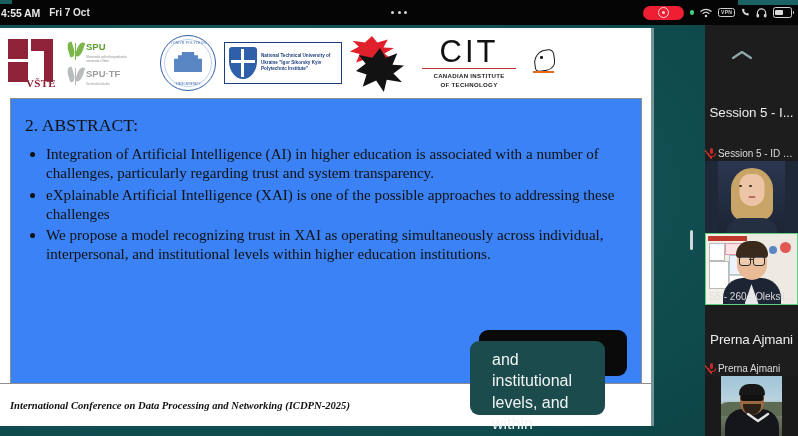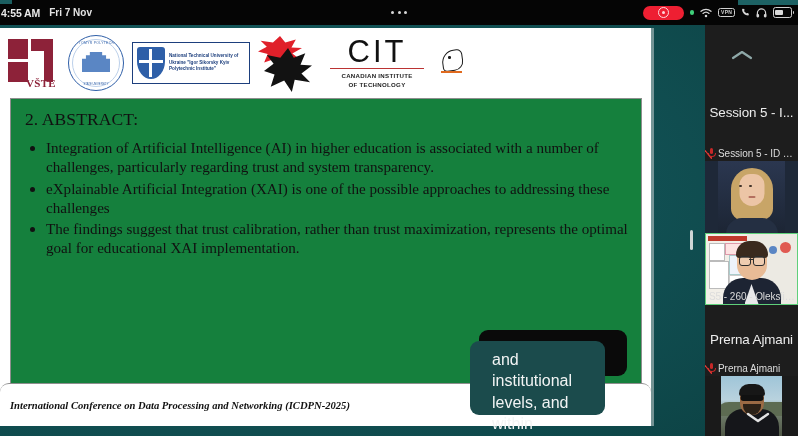--- a/index.html
+++ b/index.html
@@ -107,42 +107,42 @@
   .uni-t2{font-size:7.2px;font-weight:700;color:#1a1a1a;font-family:"Liberation Serif",serif;}
   .logo-spr{flex:0 0 auto;display:flex;align-items:center;gap:5px;}
   .spr-horse{width:24px;height:28px;position:relative;}
   .spr-h{position:absolute;left:2px;top:1px;width:19px;height:19px;border:1.5px solid #1a1a1a;border-radius:60% 25% 45% 20%;transform:rotate(-8deg);}
   .spr-eye{position:absolute;left:8px;top:7px;width:2.5px;height:2.5px;border-radius:50%;background:#1a1a1a;}
   .spr-base{position:absolute;left:1px;bottom:4px;width:21px;height:1.8px;background:#e06a1e;}
 
   
   .slidebody{
     position:absolute;left:10px;top:70px;right:9px;bottom:42px;
-    border:1.1px solid #8e8e8e;background:#15803d;box-sizing:border-box;
-    padding:10px 10px 0 12px;
+    border:1.1px solid #8e8e8e;background:#3b82f6;box-sizing:border-box;
+    padding:16px 10px 0 12px;
   }
   .slide-h{
     font-family:"Liberation Serif",serif;font-size:17.5px;color:#111;
     letter-spacing:.1px;margin:0 0 9px 2px;
   }
   .bul{list-style:none;margin:0;padding:0;}
   .bul li{
     position:relative;padding-left:23px;
     font-family:"Liberation Serif",serif;
     font-size:15.1px;line-height:1.26;color:#111;
     margin-bottom:2.5px;
   }
   .bul li::before{
     content:"";position:absolute;left:7px;top:7px;
     width:5.2px;height:5.2px;border-radius:50%;background:#111;
   }
   .slidefoot{
     position:absolute;left:0;right:0;bottom:0;height:42px;
     border-top:1.1px solid #8e8e8e;background:#fff;
-    display:flex;align-items:center;border-radius:9px;
+    display:flex;align-items:center;
   }
   .slidefoot span{
     font-family:"Liberation Serif",serif;font-style:italic;font-weight:700;
     font-size:10.6px;color:#111;padding-left:10px;
   }
 
   
   .cap-shadow{
     position:absolute;left:479px;top:330px;width:148px;height:46px;
     background:#0a0a0a;border-radius:9px;z-index:18;
@@ -233,21 +233,21 @@
 <body>
 
 <div id="root">
 
   <div class="statusbar">
     <div class="sb-teal-left"></div>
     <div class="sb-teal-right"></div>
 
     <div class="sb-left">
       <span class="sb-time">4:55 AM</span>
-      <span class="sb-date">Fri 7 Nov</span>
+      <span class="sb-date">Fri 7 Oct</span>
     </div>
 
     <div class="sb-center">
       <span class="sb-dots">
           <i></i>
           <i></i>
           <i></i>
         </span>
     </div>
 
@@ -298,20 +298,40 @@
     <div class="logostrip">
 
       <div class="logo-vste">
         <span class="lv-a"></span>
           <span class="lv-b"></span>
           <span class="lv-c"></span>
           <span class="lv-cut"></span>
         <span class="lv-txt">VŠTE</span>
       </div>
 
+      <div class="logo-spu">
+        <div class="spu-row" style="left:0;top:1px;">
+          <span class="spu-leaf">
+              <span class="spu-stem"></span>
+            </span>
+          <span>
+            <span class="spu-t1">SPU</span>
+            <div class="spu-sub">Slovenská poľnohospodárska univerzita v Nitre</div>
+          </span>
+        </div>
+        <div class="spu-row" style="left:0;top:28px;">
+          <span class="spu-leaf gray">
+              <span class="spu-stem gray"></span>
+            </span>
+          <span>
+            <span class="spu-t1 gray">SPU·TF</span>
+            <div class="spu-sub">Technická fakulta</div>
+          </span>
+        </div>
+      </div>
 
       <div class="logo-circ">
         <span class="lc-ring"></span>
         <span class="lc-arc">ZHYTOMYR POLYTECHNIC</span>
         <span class="lc-bld"></span>
         <span class="lc-arc2">STATE UNIVERSITY</span>
       </div>
 
       <div class="logo-ntuu">
         <span class="ntuu-shield"></span>
@@ -338,22 +358,22 @@
             <span class="spr-base"></span>
         </span>
 
       </div>
     </div>
 
     <div class="slidebody">
       <div class="slide-h">2. ABSTRACT:</div>
       <ul class="bul">
         <li>Integration of Artificial Intelligence (AI) in higher education is associated with a number of challenges, particularly regarding trust and system transparency.</li>
-        <li>eXplainable Artificial Integration (XAI) is one of the possible approaches to addressing these challenges</li>
-        <li>The findings suggest that trust calibration, rather than trust maximization, represents the optimal goal for educational XAI implementation.</li>
+        <li>eXplainable Artificial Intelligence (XAI) is one of the possible approaches to addressing these challenges</li>
+        <li>We propose a model recognizing trust in XAI as operating simultaneously across individual, interpersonal, and institutional levels within higher education institutions.</li>
       </ul>
     </div>
 
     <div class="slidefoot">
       <span>International Conference on Data Processing and Networking (ICDPN-2025)</span>
     </div>
   </div>
 
   <div class="cap-shadow"></div>
   <div class="cap-box">and institutional levels, and within distinct contexts. This model shows</div>

